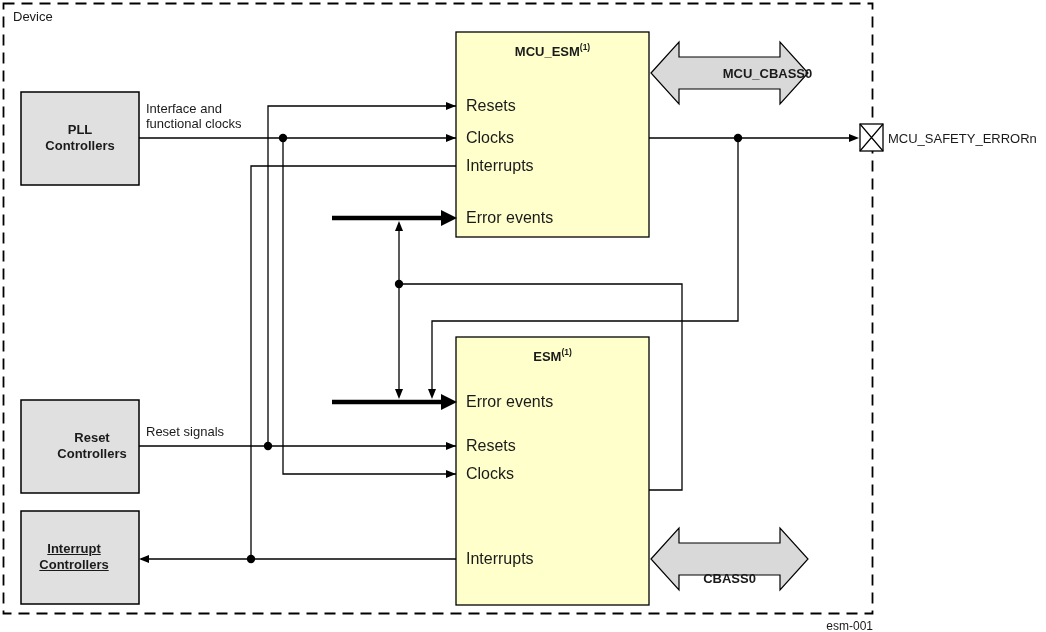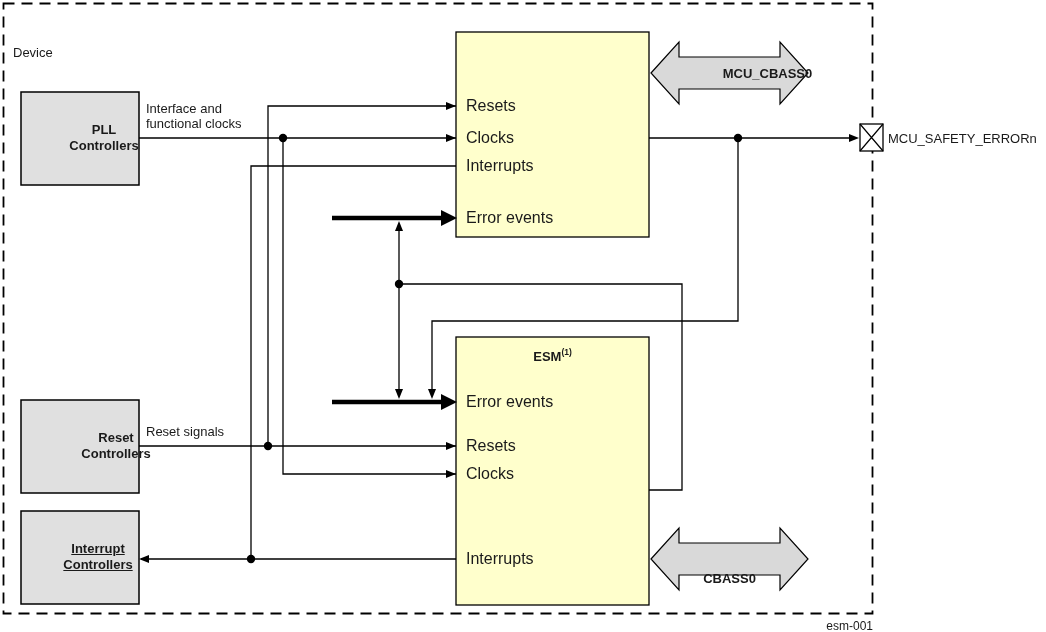--- a/index.html
+++ b/index.html
@@ -8,21 +8,21 @@
     width:1046px;height:632px;
     background:#ffffff;
     font-family:"Liberation Sans","DejaVu Sans",sans-serif;
     color:#1a1a1a;
     overflow:hidden;
   }
   #diagram-svg{position:absolute;left:0;top:0;}
   .lbl{position:absolute;font-size:13px;line-height:15px;white-space:pre-line;}
   .lbl.bold{font-weight:bold;}
   .lbl.center{text-align:center;}
-  .block-label{line-height:16px;padding-left:24px;}
+  .block-label{line-height:16px;}
   .port-label{position:absolute;left:466px;font-size:16px;line-height:16px;white-space:nowrap;}
   .title-sup{font-size:8.5px;vertical-align:6px;font-weight:bold;}
   .fig-id{position:absolute;font-size:12px;text-align:right;}
 </style>
 </head>
 <body>
 
 <div id="canvas">
 
   <svg id="diagram-svg" width="1046" height="632" viewBox="0 0 1046 632">
@@ -88,36 +88,37 @@
       <circle cx="399" cy="284" r="4.2"></circle>
       <circle cx="738" cy="138" r="4.2"></circle>
     </g>
 
     <g>
       <rect x="860" y="124" width="23" height="27" fill="#ffffff" stroke="#000" stroke-width="1.3"></rect>
       <path d="M860,124 L883,151 M883,124 L860,151" stroke="#000" stroke-width="1.2" fill="none"></path>
     </g>
   </svg>
 
-  <div class="lbl" style="left:13px;top:9px;margin-top:36px;">Device</div>
+  <div class="lbl" style="left:13px;top:9px;">Device</div>
 
   <div class="lbl bold center block-label" style="left:21px;top:122px;width:118px;">PLL
 Controllers</div>
 
   <div class="lbl bold center block-label" style="left:21px;top:430px;width:142px;">Reset
 Controllers</div>
 
   <div class="lbl bold center block-label" style="left:21px;top:541px;width:106px;text-decoration:underline;">Interrupt
 Controllers</div>
 
   <div class="lbl" style="left:146px;top:101px;">Interface and
 functional clocks</div>
 
   <div class="lbl" style="left:146px;top:424px;">Reset signals</div>
 
+  <div class="lbl bold center" style="left:456px;top:40px;width:193px;"><span>MCU_ESM</span><span class="title-sup">(1)</span></div>
 
   <div class="port-label" style="top:98px;">Resets</div>
   <div class="port-label" style="top:130px;">Clocks</div>
   <div class="port-label" style="top:158px;">Interrupts</div>
   <div class="port-label" style="top:210px;">Error events</div>
 
   <div class="lbl bold center" style="left:456px;top:345px;width:193px;"><span>ESM</span><span class="title-sup">(1)</span></div>
 
   <div class="port-label" style="top:394px;">Error events</div>
   <div class="port-label" style="top:438px;">Resets</div>

